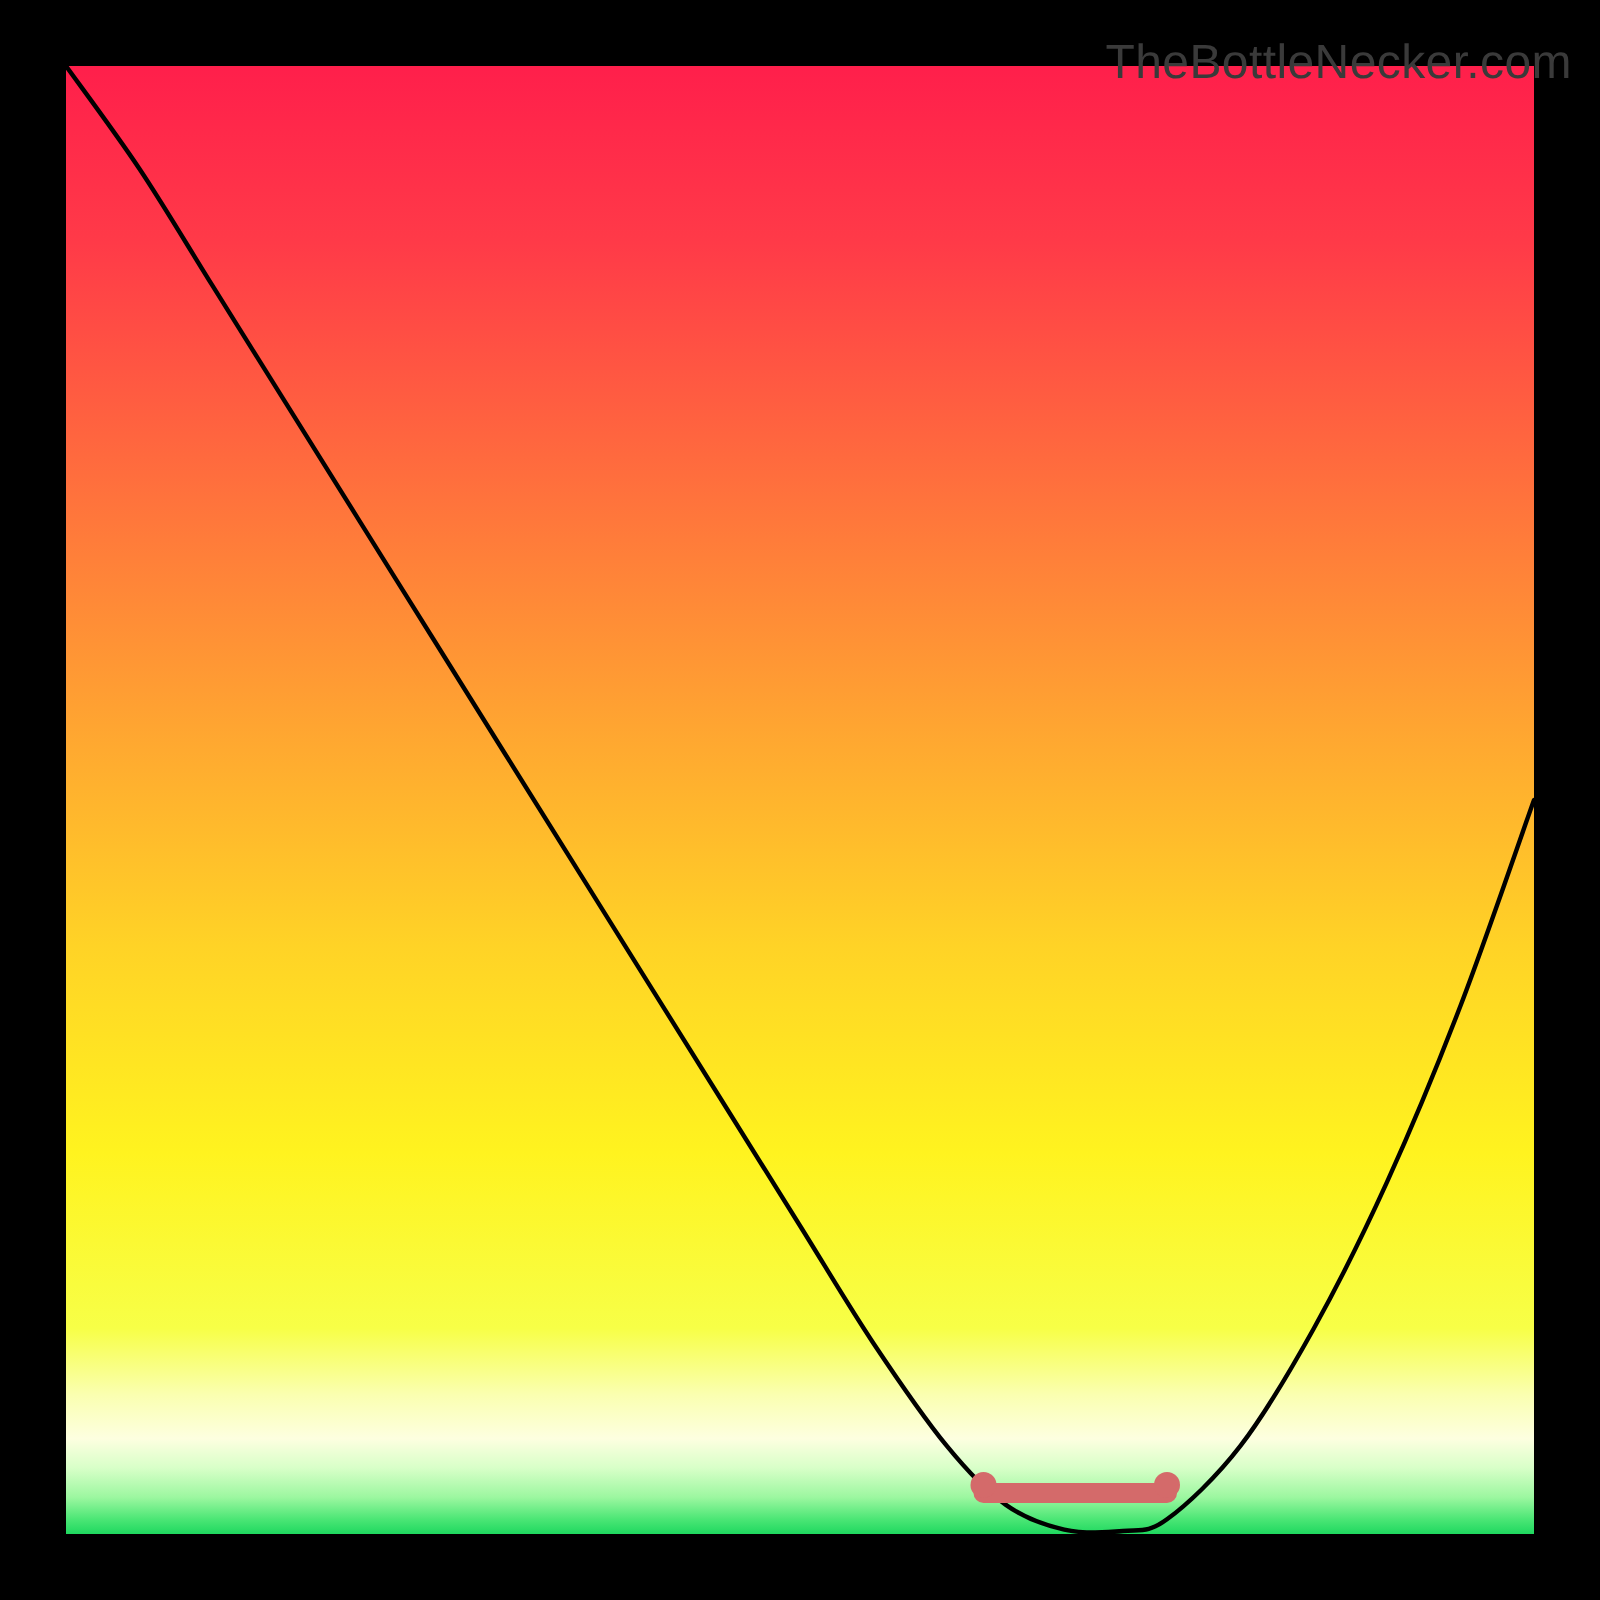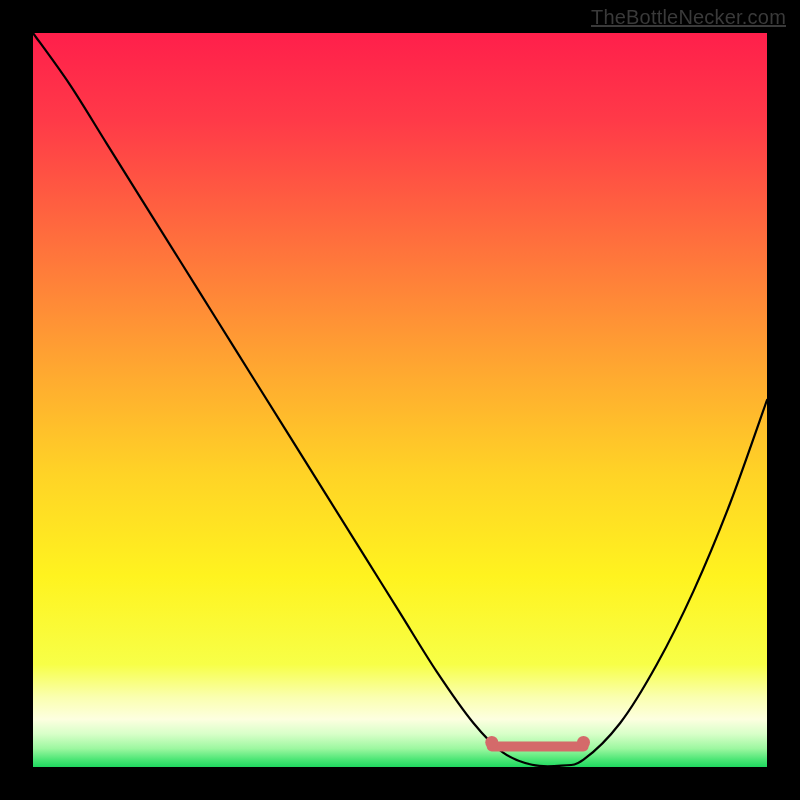--- a/index.html
+++ b/index.html
@@ -1,18 +1,18 @@
 <!DOCTYPE html>
 <html><head>
 <meta charset="utf-8">
 <style>
   * { margin: 0; padding: 0; box-sizing: border-box; }
   html, body { width: 800px; height: 800px; background: #000; overflow: hidden; font-family: Arial, sans-serif; }
   .container { position: relative; width: 800px; height: 800px; background: #000; }
-  .watermark { position: absolute; top: 6px; right: 14px; color: #3a3a3a; font-size: 20px; font-weight: 500; letter-spacing: 0.2px; z-index: 10; text-decoration: underline; }
+  .watermark { position: absolute; top: 18px; right: 14px; color: #3a3a3a; font-size: 24px; font-weight: 500; letter-spacing: 0.2px; z-index: 10; }
   .plot { position: absolute; left: 33px; top: 33px; width: 734px; height: 734px; }
   .heatbg { position: absolute; left: 0; top: 0; width: 734px; height: 734px; }
   svg.curve { position: absolute; left: 0; top: 0; width: 734px; height: 734px; }
 </style>
 </head>
 <body>
 <div class="container">
   <div class="watermark">TheBottleNecker.com</div>
   <div class="plot">
     <svg class="heatbg" viewBox="0 0 734 734" preserveAspectRatio="none">

